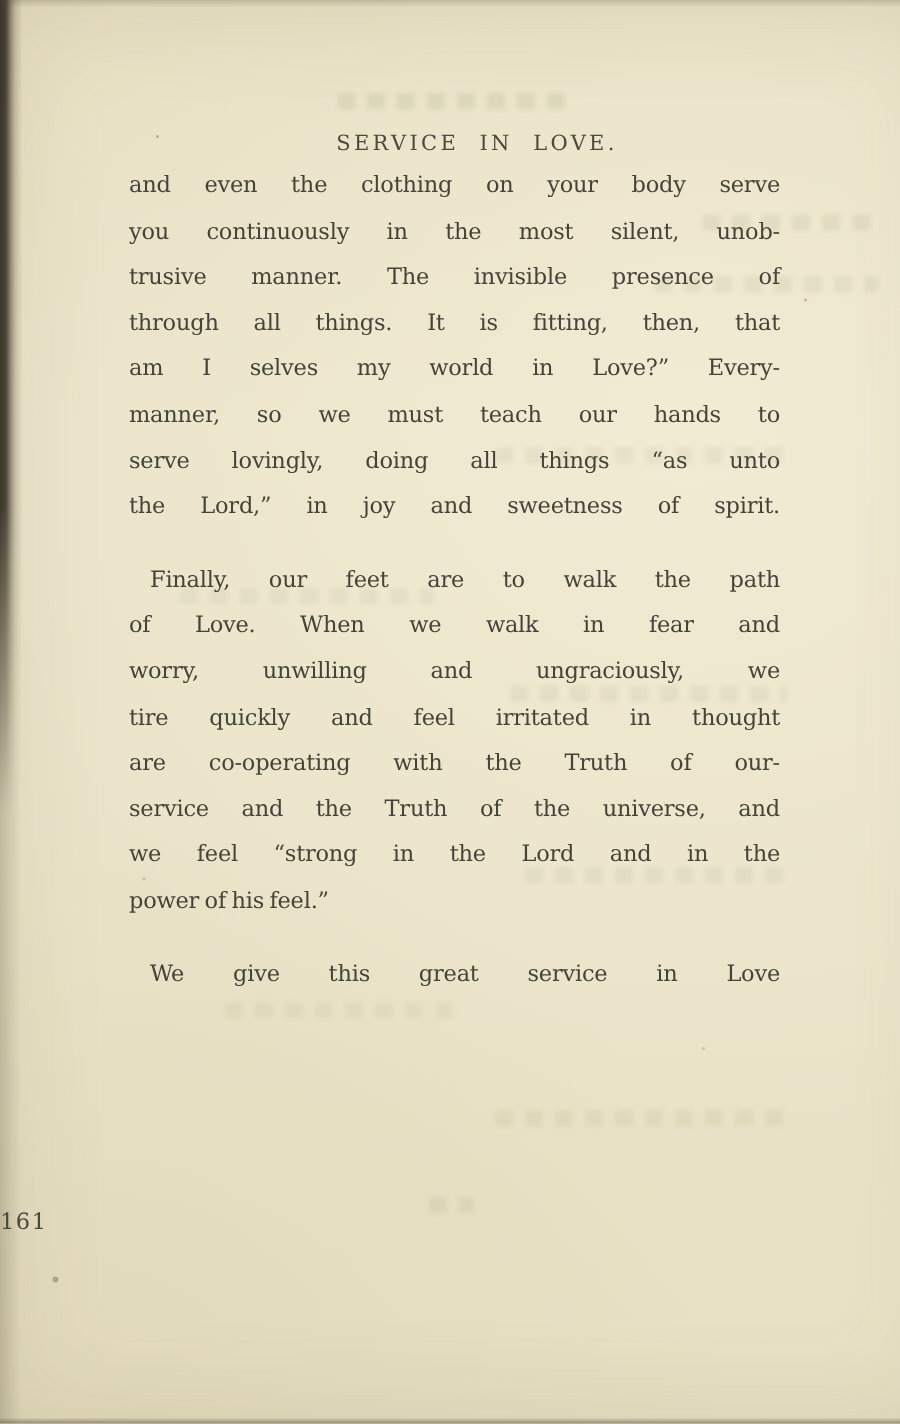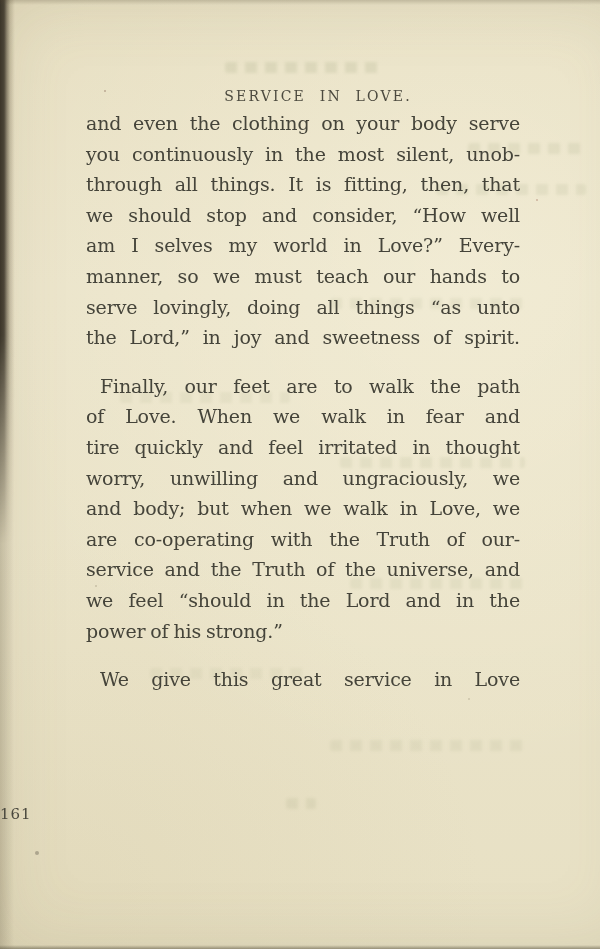--- a/index.html
+++ b/index.html
@@ -59,21 +59,21 @@
   .running-head {
     position: absolute; top: 88px; left: 0; width: 100%;
     text-align: center;
     font-size: 14px; line-height: 16px;
     letter-spacing: 2.2px; word-spacing: 7px;
     color: #4c4a3f;
   }
 
   .page-body {
     position: absolute; left: 86px; top: 108px; width: 434px;
-    font-size: 19px; line-height: 30.6px;
+    font-size: 15px; line-height: 30.6px;
     letter-spacing: -0.15px; word-spacing: -1px;
     color: #45443a;
   }
   .para { margin: 0; }
   .para + .para { margin-top: 18px; }
   .line { text-align: left; }
   .line.just { text-align: justify; text-align-last: justify; text-justify: inter-word; }
   .line.indent { text-indent: 14px; }
 
   .page-number {
@@ -104,37 +104,36 @@
   <div class="edge-top"></div>
   <div class="edge-bottom"></div>
   <div class="edge-right"></div>
   <div class="specks"></div>
 
   <div class="running-head">SERVICE IN LOVE.</div>
   <div class="page-body">
       <div class="para">
         <div class="line just">and even the clothing on your body serve</div>
         <div class="line just">you continuously in the most silent, unob-</div>
+        <div class="line just">trusive manner. The invisible presence of</div>
         <div class="line just">through all things. It is fitting, then, that</div>
-        <div class="line just">we should stop and consider, “How well</div>
         <div class="line just">am I selves my world in Love?” Every-</div>
         <div class="line just">manner, so we must teach our hands to</div>
         <div class="line just">serve lovingly, doing all things “as unto</div>
         <div class="line just">the Lord,” in joy and sweetness of spirit.</div>
       </div>
       <div class="para">
         <div class="line just indent">Finally, our feet are to walk the path</div>
         <div class="line just">of Love. When we walk in fear and</div>
+        <div class="line just">worry, unwilling and ungraciously, we</div>
         <div class="line just">tire quickly and feel irritated in thought</div>
-        <div class="line just">worry, unwilling and ungraciously, we</div>
-        <div class="line just">and body; but when we walk in Love, we</div>
         <div class="line just">are co-operating with the Truth of our-</div>
         <div class="line just">service and the Truth of the universe, and</div>
-        <div class="line just">we feel “should in the Lord and in the</div>
-        <div class="line">power of his strong.”</div>
+        <div class="line just">we feel “strong in the Lord and in the</div>
+        <div class="line">power of his feel.”</div>
       </div>
       <div class="para">
         <div class="line just indent">We give this great service in Love</div>
       </div>
     </div>
   <div class="page-number">161</div>
 
 </div>
 
 </body></html>

